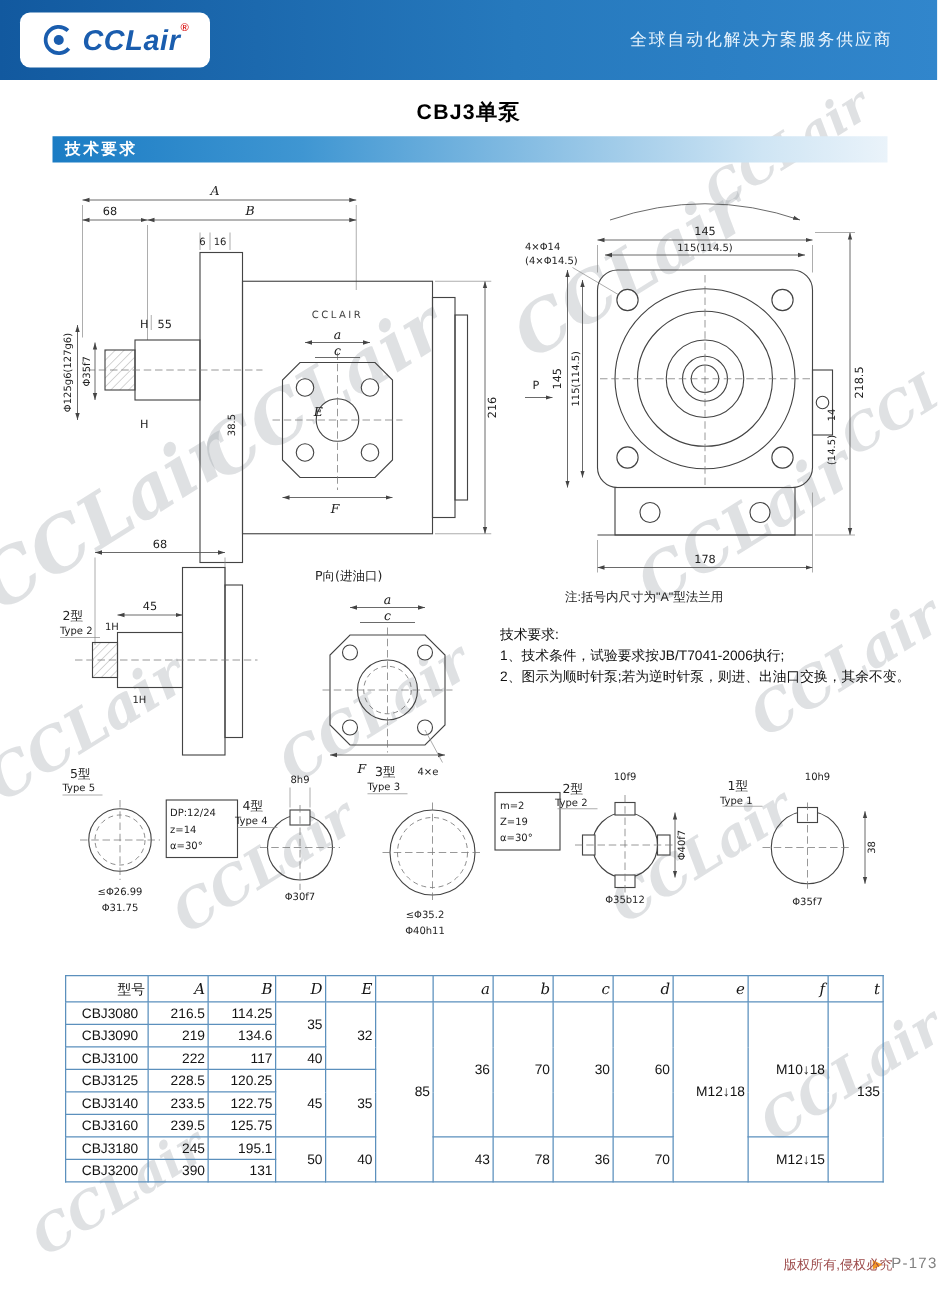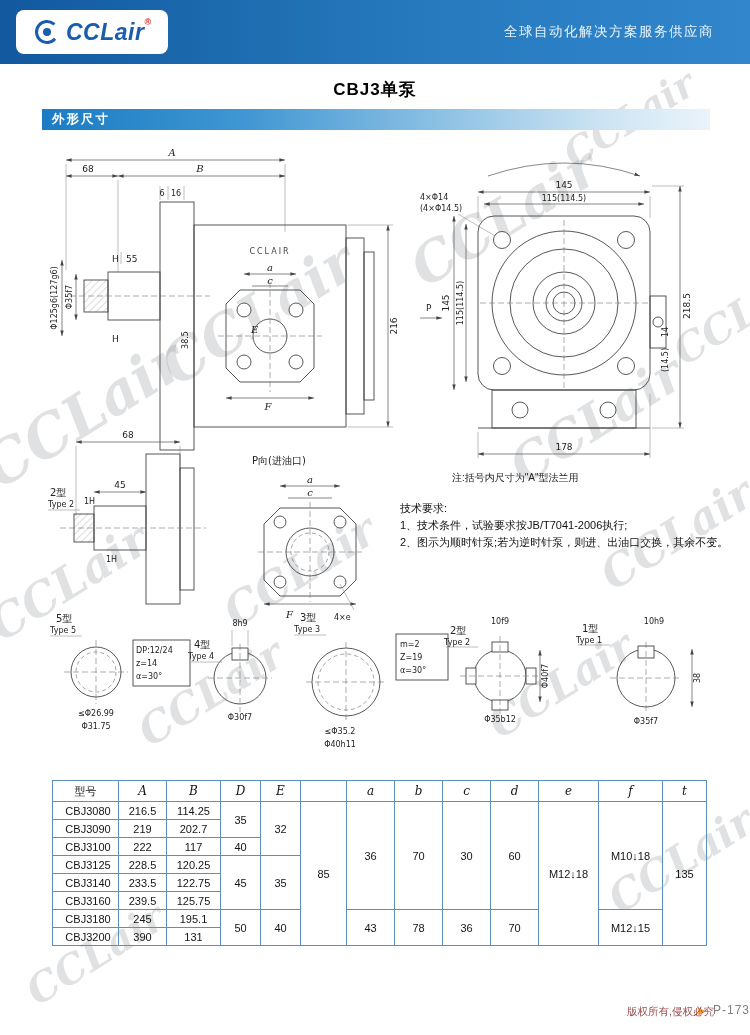--- a/index.html
+++ b/index.html
@@ -32,21 +32,21 @@
   svg text.brand{font-size:8px;letter-spacing:2px;fill:#444}
   svg line.dash{stroke:#777;stroke-width:.6;stroke-dasharray:6 3}
   svg line.thin{stroke:#888;stroke-width:.55}
   svg line.dim, svg path.dim{stroke:#555;stroke-width:.7}
   svg circle.dashc{stroke-dasharray:4 3;stroke-width:.6;stroke:#666}
 
   .tech{position:absolute;left:400px;top:500px;width:334px;font-size:11px;line-height:17px;color:#111}
   .flange-note{position:absolute;left:452px;top:471px;font-size:10px;color:#222}
 
   .dim-table{position:absolute;left:52px;top:780px;border-collapse:collapse;table-layout:fixed;width:654px;background:transparent}
-  .dim-table th,.dim-table td{border:1px solid #5b90bd;font-size:11px;text-align:center;padding:1px 2px;height:18px;color:#141414;font-weight:normal}
+  .dim-table th,.dim-table td{border:1px solid #5b90bd;font-size:11px;text-align:right;padding:1px 2px;height:18px;color:#141414;font-weight:normal}
   .dim-table th{height:21px}
   .dim-table th.it{font-family:"DejaVu Serif",serif;font-style:italic;font-size:12px}
   .dim-table td.model{text-align:center;padding-left:7px}
 
   .footer-page{position:absolute;top:1003px;left:0;width:100%;text-align:right;font-size:12px;color:#808080;letter-spacing:1px}
   .tri{color:#f59a23;font-size:10px;margin-right:6px}
   .copyright{position:absolute;top:1005px;right:36px;font-size:10.5px;color:#9c4a4a}
 </style>
 </head>
 <body>
@@ -74,21 +74,21 @@
         <circle cx="14" cy="14" r="4" fill="#1a5dae"></circle>
       </svg>
       <span class="logo-text">CCLair</span>
       <span class="logo-reg">®</span>
     </div>
     <div class="tagline">全球自动化解决方案服务供应商</div>
   </div>
 
   <div class="title">CBJ3单泵</div>
   <div class="section-bar">
-    <span>外形尺寸</span>
+    <span>技术要求</span>
   </div>
 
   <svg class="draw" style="left:48px;top:140px" width="372" height="336" viewBox="0 0 372 336">
     <defs>
       <pattern id="h1" width="5" height="5" patternUnits="userSpaceOnUse" patternTransform="rotate(45)">
         <line x1="0" y1="0" x2="0" y2="5" stroke="#777" stroke-width="0.5"></line>
       </pattern>
       <marker id="ar1" markerWidth="9" markerHeight="8" refX="8" refY="3" orient="auto-start-reverse">
         <path d="M0,0.5 L8,3 L0,5.5 Z" fill="#444"></path>
       </marker>
@@ -393,21 +393,21 @@
         <td rowspan="6">70</td>
         <td rowspan="6">30</td>
         <td rowspan="6">60</td>
         <td rowspan="8">M12↓18</td>
         <td rowspan="6">M10↓18</td>
         <td rowspan="8">135</td>
       </tr>
       <tr>
         <td class="model">CBJ3090</td>
         <td>219</td>
-        <td>202.7</td>
+        <td>134.6</td>
       </tr>
       <tr>
         <td class="model">CBJ3100</td>
         <td>222</td>
         <td>117</td>
         <td>40</td>
       </tr>
       <tr>
         <td class="model">CBJ3125</td>
         <td>228.5</td>

